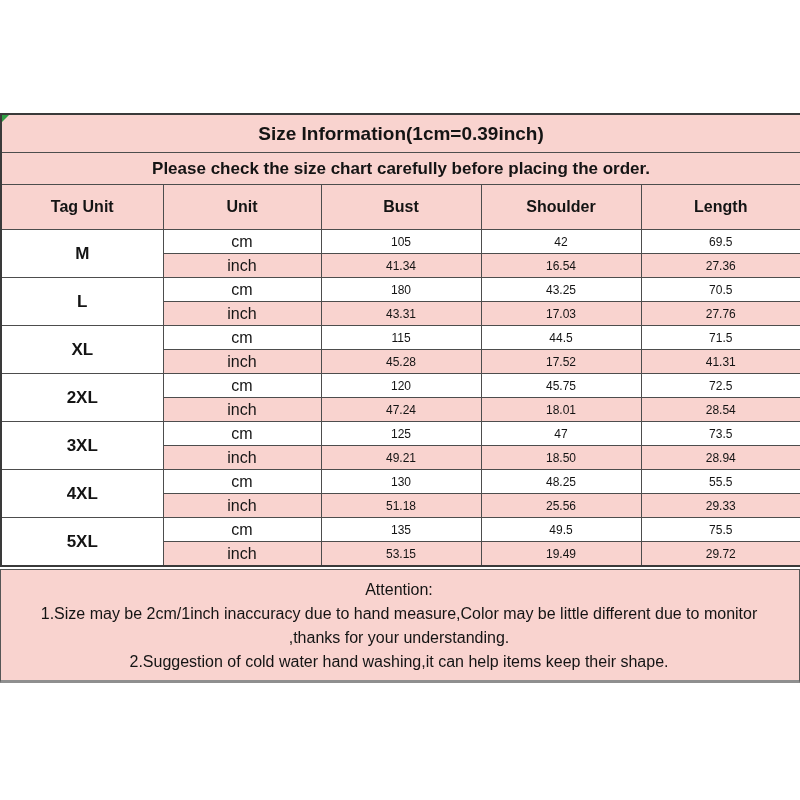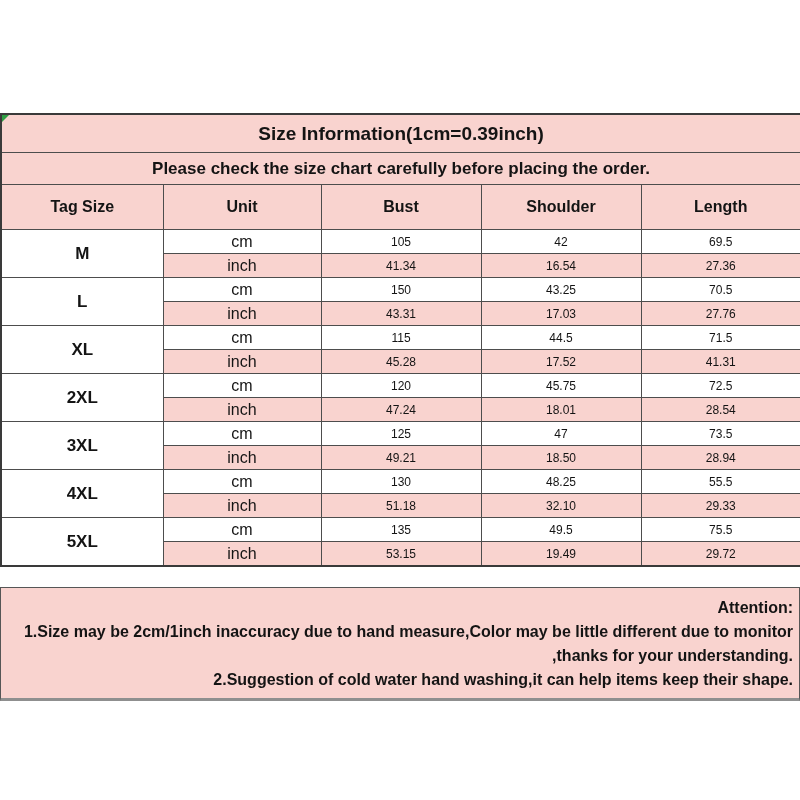--- a/index.html
+++ b/index.html
@@ -34,28 +34,27 @@
   .header-row th{
     height:44px;background:var(--pink);
     font-size:16px;font-weight:bold;
   }
   .cm-row td{height:23px;background:#ffffff;}
   .inch-row td{height:23px;background:var(--pink);}
   td.tag-cell{background:#ffffff;font-size:17px;font-weight:bold;}
   td.unit-cell{font-size:16px;}
   td.num-cell{font-size:12px;}
   .attention{
-    margin-top:20px;width:800px;box-sizing:border-box;
+    margin-top:2px;width:800px;box-sizing:border-box;
     background:var(--pink);
     border:1px solid #565656;
     border-bottom:3px solid #8f8f8f;
     padding:8px 6px 6px 4px;
     font-size:16px;line-height:24px;
-    text-align:right;
-    font-weight:bold;
+    text-align:center;
   }
   .attention div{white-space:nowrap;}
   .corner-marker{
     position:absolute;top:2px;left:2px;width:0;height:0;
     border-top:7px solid #2f9e44;
     border-right:7px solid transparent;
   }
 </style>
 </head>
 <body>
@@ -75,21 +74,21 @@
     <tbody>
         <tr class="title-row">
       <td colspan="5">Size Information(1cm=0.39inch)</td>
     </tr>
 
     <tr class="subtitle-row">
       <td colspan="5">Please check the size chart carefully before placing the order.</td>
     </tr>
 
     <tr class="header-row">
-      <th>Tag Size</th>
+      <th>Tag Unit</th>
       <th>Unit</th>
       <th>Bust</th>
       <th>Shoulder</th>
       <th>Length</th>
     </tr>
 
     <tr class="cm-row">
       <td rowspan="2" class="tag-cell">M</td>
       <td class="unit-cell">cm</td>
       <td class="num-cell">105</td>
@@ -99,21 +98,21 @@
     <tr class="inch-row">
       <td class="unit-cell">inch</td>
       <td class="num-cell">41.34</td>
       <td class="num-cell">16.54</td>
       <td class="num-cell">27.36</td>
     </tr>
 
     <tr class="cm-row">
       <td rowspan="2" class="tag-cell">L</td>
       <td class="unit-cell">cm</td>
-      <td class="num-cell">150</td>
+      <td class="num-cell">180</td>
       <td class="num-cell">43.25</td>
       <td class="num-cell">70.5</td>
     </tr>
     <tr class="inch-row">
       <td class="unit-cell">inch</td>
       <td class="num-cell">43.31</td>
       <td class="num-cell">17.03</td>
       <td class="num-cell">27.76</td>
     </tr>
 
@@ -162,21 +161,21 @@
     <tr class="cm-row">
       <td rowspan="2" class="tag-cell">4XL</td>
       <td class="unit-cell">cm</td>
       <td class="num-cell">130</td>
       <td class="num-cell">48.25</td>
       <td class="num-cell">55.5</td>
     </tr>
     <tr class="inch-row">
       <td class="unit-cell">inch</td>
       <td class="num-cell">51.18</td>
-      <td class="num-cell">32.10</td>
+      <td class="num-cell">25.56</td>
       <td class="num-cell">29.33</td>
     </tr>
 
     <tr class="cm-row">
       <td rowspan="2" class="tag-cell">5XL</td>
       <td class="unit-cell">cm</td>
       <td class="num-cell">135</td>
       <td class="num-cell">49.5</td>
       <td class="num-cell">75.5</td>
     </tr>

